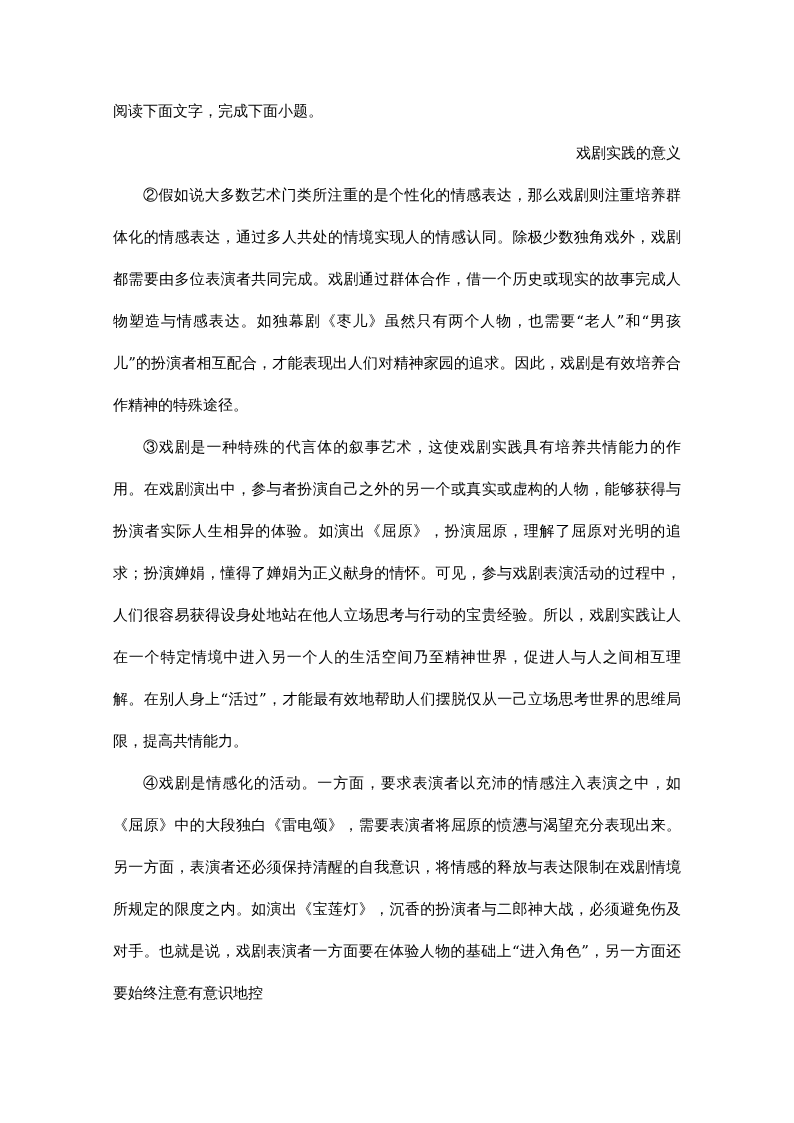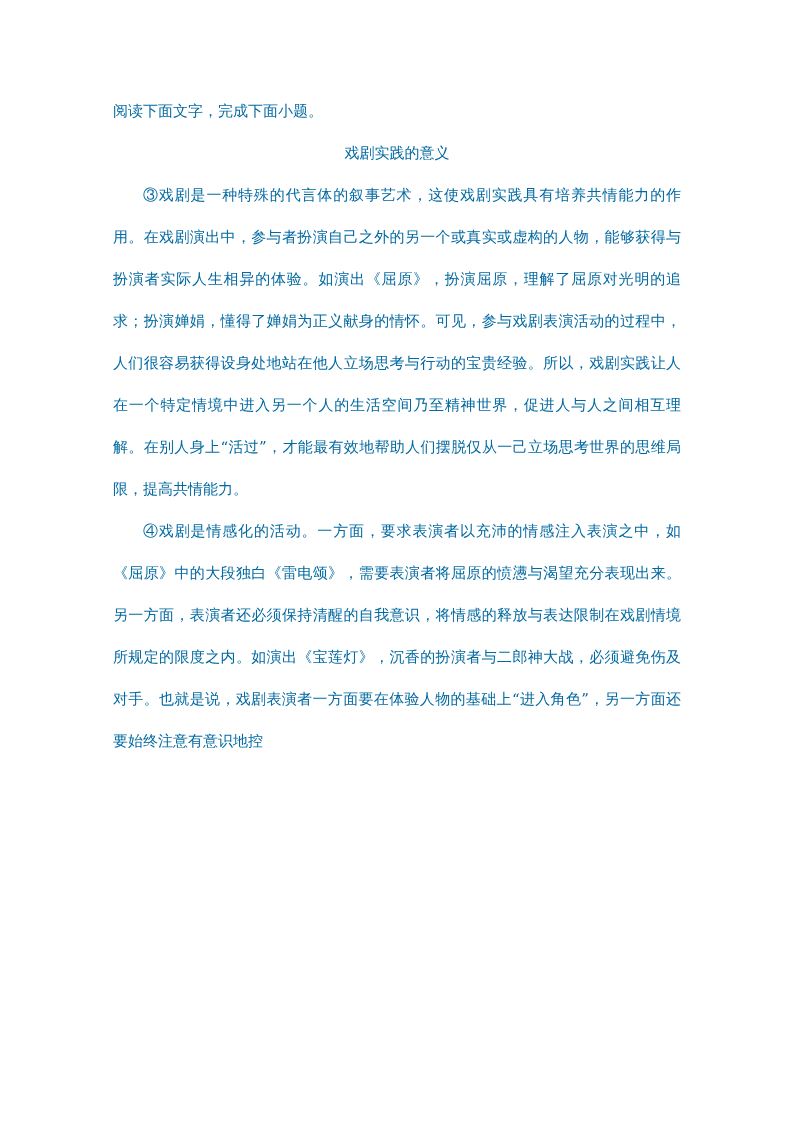--- a/index.html
+++ b/index.html
@@ -3,21 +3,21 @@
 <meta charset="utf-8">
 <style>
   * { box-sizing: border-box; }
   html, body { margin: 0; padding: 0; background: #ffffff; }
   .page {
     position: relative;
     width: 794px;
     height: 1123px;
     margin: 0 auto;
     background: #ffffff;
-    color: #0369a1;
+    color: #000000;
     font-family: "DejaVu Serif", "Liberation Serif", serif;
     overflow: hidden;
   }
   .content {
     position: absolute;
     top: 90px;
     left: 113px;
     width: 568px;
     font-size: 15px;
     line-height: 42px;
@@ -25,32 +25,33 @@
   }
   .intro {
     margin: 0;
     text-indent: 0;
     text-align: left;
   }
   .article-title {
     margin: 0;
     font-size: 15px;
     font-weight: normal;
-    text-align: center;
+    text-align: right;
     text-indent: 0;
   }
   .para {
     margin: 0;
     text-indent: 2em;
     text-align: justify;
   }
 </style>
 </head>
 <body>
 
 <div class="page">
   <div class="content">
     <p class="intro">阅读下面文字，完成下面小题。</p>
     <h1 class="article-title">戏剧实践的意义</h1>
+    <p class="para">②假如说大多数艺术门类所注重的是个性化的情感表达，那么戏剧则注重培养群体化的情感表达，通过多人共处的情境实现人的情感认同。除极少数独角戏外，戏剧都需要由多位表演者共同完成。戏剧通过群体合作，借一个历史或现实的故事完成人物塑造与情感表达。如独幕剧《枣儿》虽然只有两个人物，也需要“老人”和“男孩儿”的扮演者相互配合，才能表现出人们对精神家园的追求。因此，戏剧是有效培养合作精神的特殊途径。</p>
     <p class="para">③戏剧是一种特殊的代言体的叙事艺术，这使戏剧实践具有培养共情能力的作用。在戏剧演出中，参与者扮演自己之外的另一个或真实或虚构的人物，能够获得与扮演者实际人生相异的体验。如演出《屈原》，扮演屈原，理解了屈原对光明的追求；扮演婵娟，懂得了婵娟为正义献身的情怀。可见，参与戏剧表演活动的过程中，人们很容易获得设身处地站在他人立场思考与行动的宝贵经验。所以，戏剧实践让人在一个特定情境中进入另一个人的生活空间乃至精神世界，促进人与人之间相互理解。在别人身上“活过”，才能最有效地帮助人们摆脱仅从一己立场思考世界的思维局限，提高共情能力。</p>
     <p class="para">④戏剧是情感化的活动。一方面，要求表演者以充沛的情感注入表演之中，如《屈原》中的大段独白《雷电颂》，需要表演者将屈原的愤懑与渴望充分表现出来。另一方面，表演者还必须保持清醒的自我意识，将情感的释放与表达限制在戏剧情境所规定的限度之内。如演出《宝莲灯》，沉香的扮演者与二郎神大战，必须避免伤及对手。也就是说，戏剧表演者一方面要在体验人物的基础上“进入角色”，另一方面还要始终注意有意识地控</p>
   </div>
 </div>
 
 </body></html>

